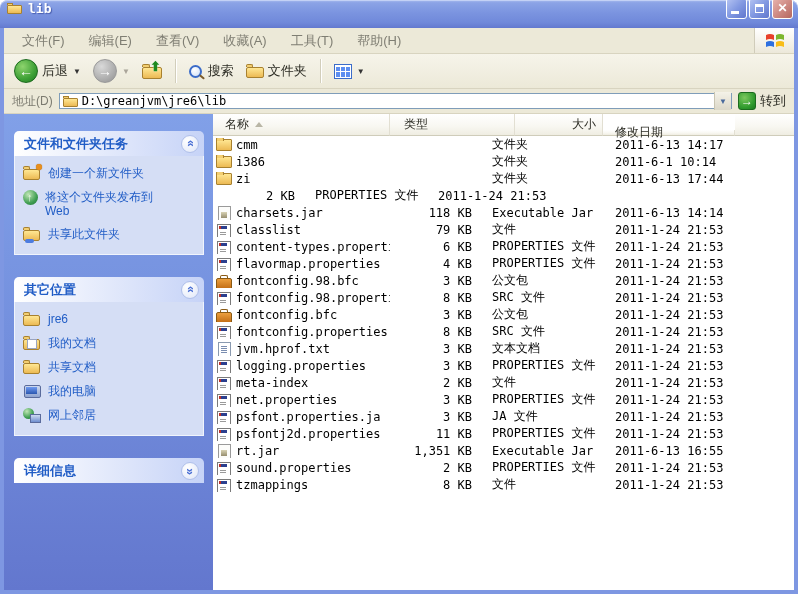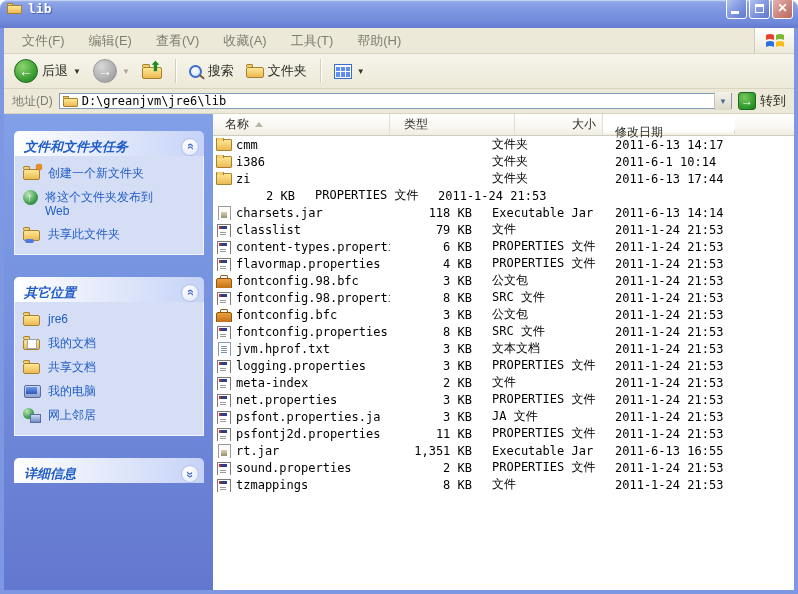--- a/index.html
+++ b/index.html
@@ -76,22 +76,22 @@
     background:radial-gradient(circle at 35% 30%,#7cc85e,#2f9a2d 65%,#1d7a20); display:flex; align-items:center; justify-content:center; }
 
   
   .content { flex:1; display:flex; overflow:hidden; background:#fff; }
 
   
   .sidebar { width:209px; background:linear-gradient(180deg,#81a0e8 0%,#7490de 45%,#6377ce 100%);
     padding:17px 9px 0 10px; overflow:hidden; }
   .panel { margin-bottom:22px; }
   .panel-header { height:25px; background:linear-gradient(90deg,#ffffff 0%,#c6d3f7 100%);
-    border-radius:5px 5px 0 0; display:flex; align-items:flex-end; justify-content:space-between;
-    padding:0 5px 0 10px;font-style:italic; }
+    border-radius:5px 5px 0 0; display:flex; align-items:center; justify-content:space-between;
+    padding:0 5px 0 10px; }
   .panel-title { color:#215dc6; font-weight:bold; font-size:13px; }
   .chev { width:18px; height:18px; border-radius:50%; background:radial-gradient(circle at 35% 30%,#ffffff,#dfe6f8); border:1px solid #b0c0ea;
     display:flex; align-items:center; justify-content:center; color:#4a6fd4; font-weight:bold; font-size:12px; }
   .chev b { transform:rotate(-90deg); letter-spacing:-1px; display:block; }
   .chev.down b { transform:rotate(90deg); }
   .panel-body { background:#d5def5; border:1px solid rgba(255,255,255,.65); border-top:none; padding:10px 4px 10px 8px; }
   .task { display:flex; align-items:flex-start; gap:7px; margin-bottom:9px; }
   .task:last-child { margin-bottom:2px; }
   .task-label { color:#215dc6; font-size:12px; max-width:128px; line-height:14px; }
 

